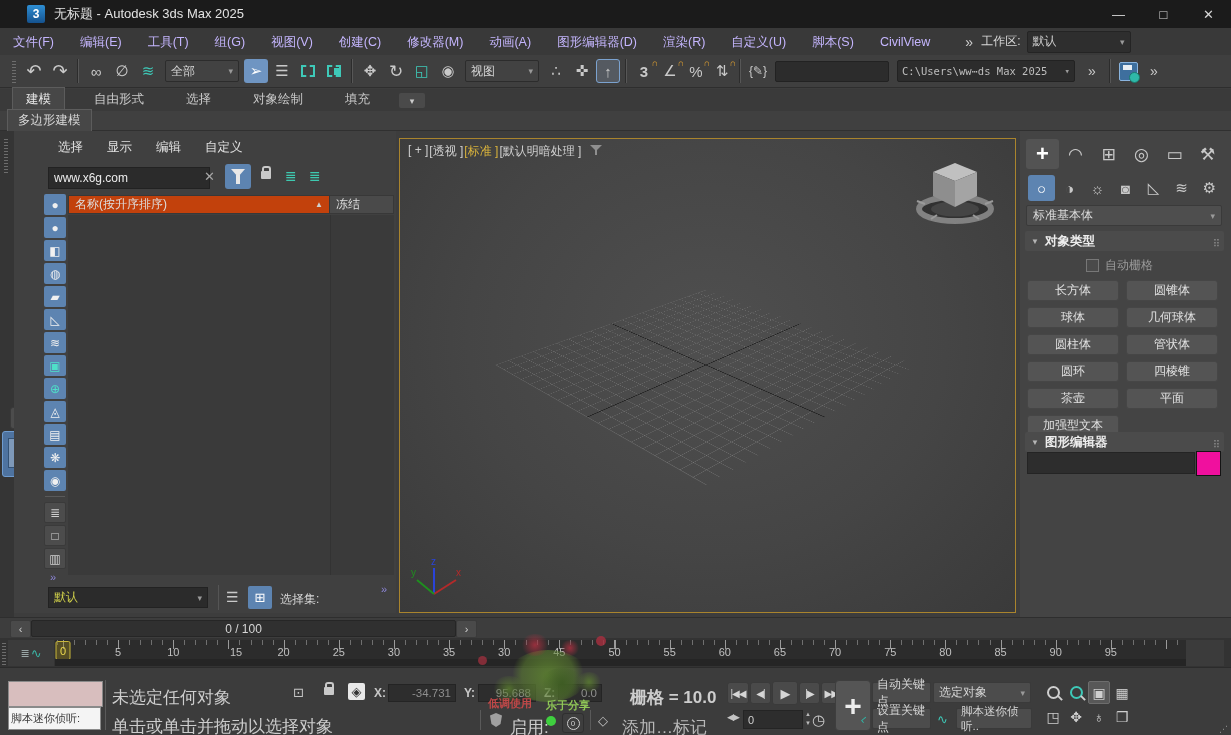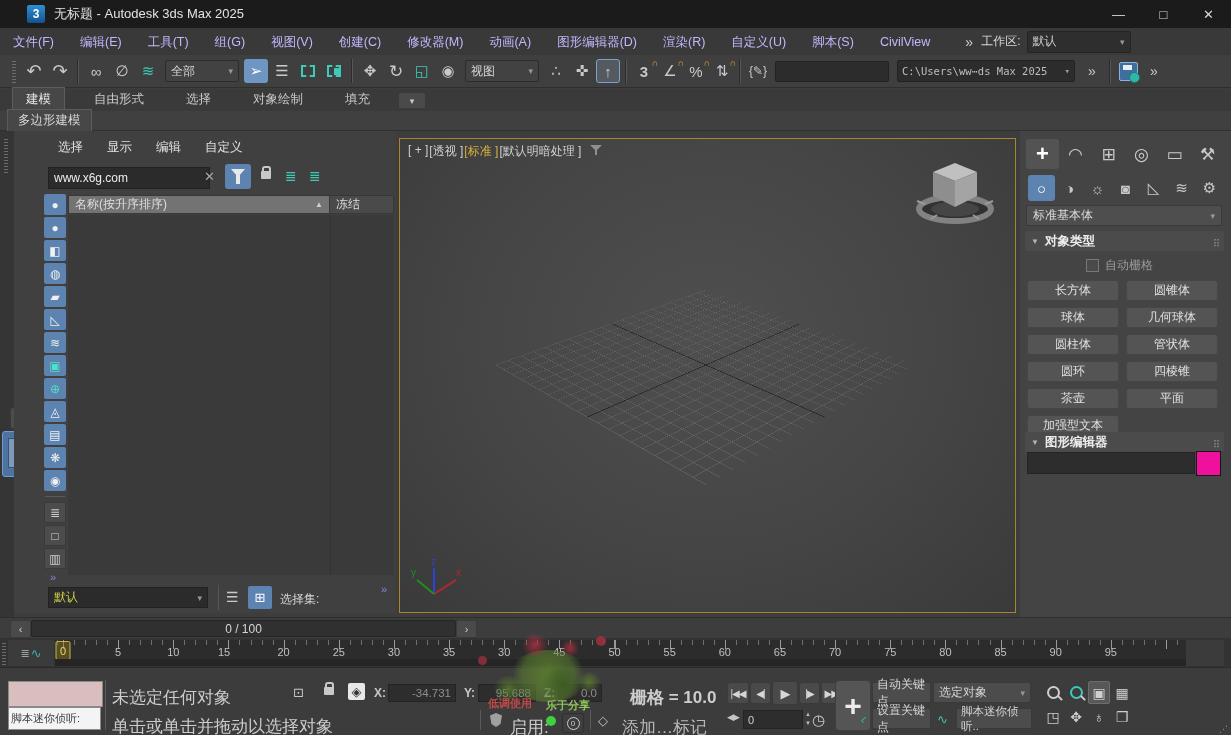--- a/index.html
+++ b/index.html
@@ -68,21 +68,21 @@
   .exp-x{position:absolute;left:190px;top:38px;color:#a8a8a8;font-size:13px;}
   .filter-btn{position:absolute;left:211px;top:33px;width:26px;height:25px;background:#5d84b1;border-radius:3px;}
   .funnel{position:absolute;left:6px;top:5px;width:0;height:0;border-left:7px solid transparent;border-right:7px solid transparent;border-top:8px solid #e8e8e8;}
   .funnel::after{content:'';position:absolute;left:-2px;top:-2px;width:4px;height:9px;background:#e8e8e8;}
   .css-lock{width:10px;height:8px;background:#c9c9c9;border-radius:1px;position:relative;}
   .css-lock::before{content:'';position:absolute;left:1px;top:-5px;width:5px;height:4px;border:2px solid #c9c9c9;border-bottom:none;border-radius:3px 3px 0 0;}
   .exp-lock{position:absolute;left:247px;top:40px;}
   .tree-icon{position:absolute;top:37px;color:#3ec9b0;font-size:14px;}
   .exp-header{position:absolute;left:54px;top:64px;height:19px;display:flex;}
   .hdr-icon{position:absolute;left:30px;top:63px;width:22px;height:21px;background:#5d84b1;border-radius:2px;display:flex;align-items:center;justify-content:center;color:#efefef;font-size:12px;}
-  .hdr-name{width:262px;background:#737373;border:1px solid #383838;display:flex;align-items:center;justify-content:space-between;padding:0 6px;box-sizing:border-box;color:#dedede;}
+  .hdr-name{width:262px;background:#c2410c;border:1px solid #383838;display:flex;align-items:center;justify-content:space-between;padding:0 6px;box-sizing:border-box;color:#dedede;}
   .hdr-frozen{width:64px;background:#4a4a4a;border:1px solid #383838;border-left:none;display:flex;align-items:center;padding:0 6px;box-sizing:border-box;color:#dedede;}
   .sort-arrow{font-size:8px;color:#cfcfcf;}
   .exp-list{position:absolute;left:54px;top:84px;width:326px;height:360px;background:#3a3a3a;}
   .exp-list .coldiv{position:absolute;left:262px;top:0;bottom:0;width:1px;background:#333;}
   .side-col{position:absolute;left:30px;top:86px;width:22px;display:flex;flex-direction:column;gap:2px;align-items:center;}
   .side-icon{width:22px;height:21px;border-radius:2px;display:flex;align-items:center;justify-content:center;font-size:12px;}
   .side-icon.blue{background:#5d84b1;color:#f0f0f0;}
   .side-icon.accent{color:#4fe0c8;}
   .side-icon.gray{background:#4c4c4c;color:#d0d0d0;border:1px solid #3a3a3a;box-sizing:border-box;}
   .side-sep{width:20px;height:1px;background:#5a5a5a;margin:3px 0;}
@@ -483,21 +483,21 @@
     <span class="curve-box">
       <span class="l1">≣</span>
       <span class="l2">∿</span>
     </span>
     <div class="ruler">
       <div class="minor"></div>
       <div class="major"></div>
       <div id="tick-labels">
           <span class="tick-label" style="left: 63.15px;">5</span>
           <span class="tick-label" style="left: 118.3px;">10</span>
-          <span class="tick-label" style="left: 169px;">15</span>
+          <span class="tick-label" style="left: 181px;">15</span>
           <span class="tick-label" style="left: 228.6px;">20</span>
           <span class="tick-label" style="left: 283.75px;">25</span>
           <span class="tick-label" style="left: 338.9px;">30</span>
           <span class="tick-label" style="left: 394.05px;">35</span>
           <span class="tick-label" style="left: 449.2px;">30</span>
           <span class="tick-label" style="left: 504.35px;">45</span>
           <span class="tick-label" style="left: 559.5px;">50</span>
           <span class="tick-label" style="left: 614.65px;">55</span>
           <span class="tick-label" style="left: 669.8px;">60</span>
           <span class="tick-label" style="left: 724.95px;">65</span>

